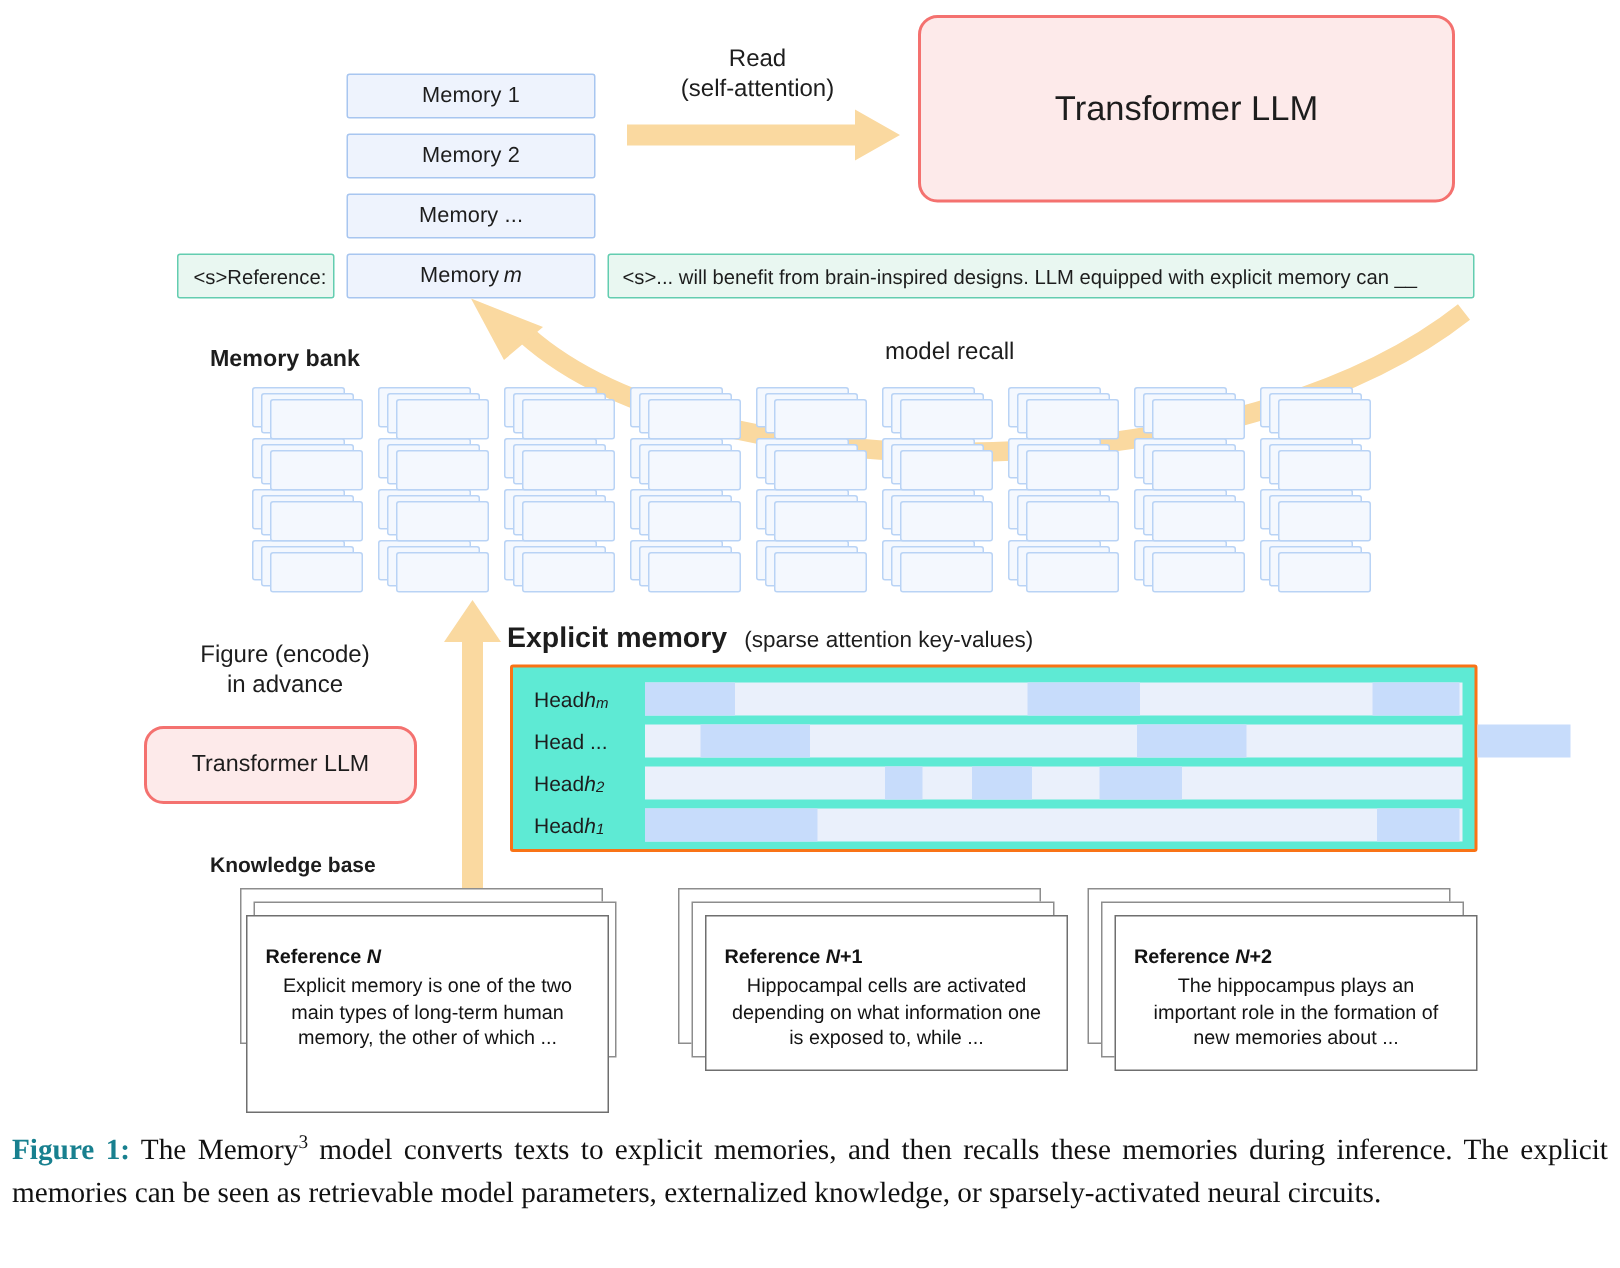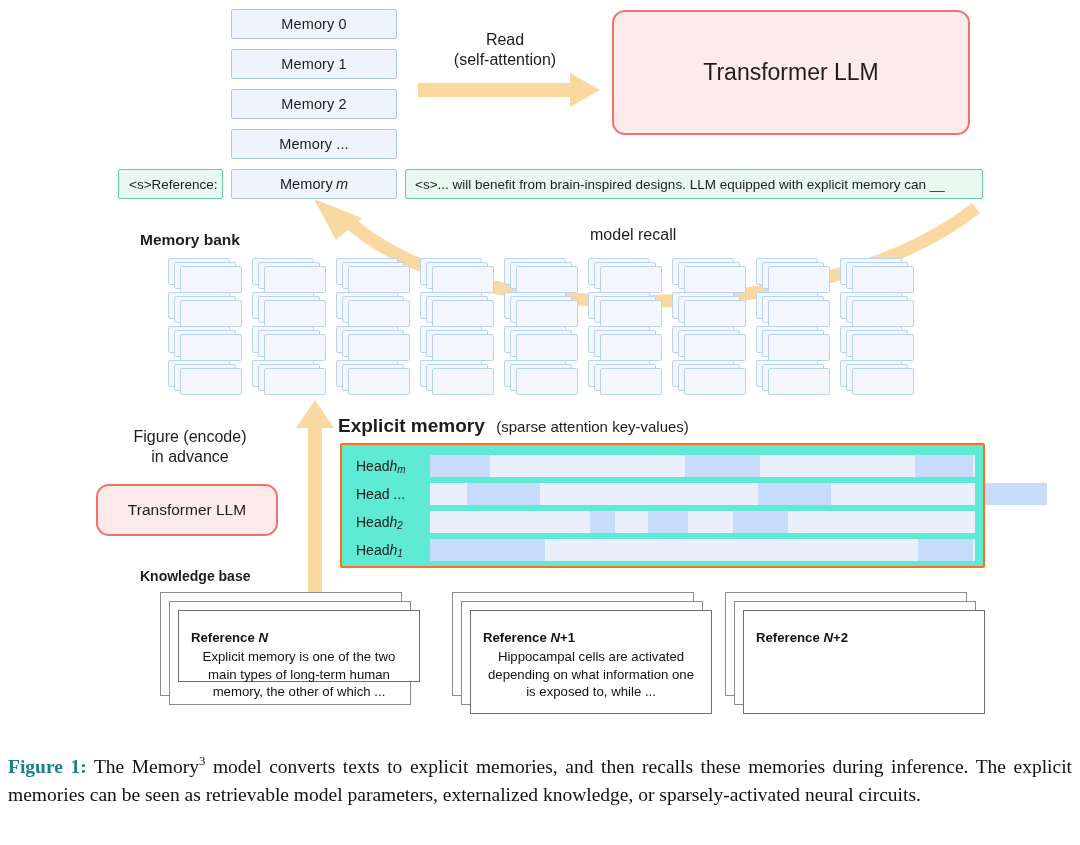--- a/index.html
+++ b/index.html
@@ -92,23 +92,20 @@
   .caption .fignum{color:#18808f;font-weight:bold;}
   .caption sup{font-size:.66em;vertical-align:super;}
 
   svg{overflow:visible;}
 </style>
 </head>
 <body>
 
 <div class="fig">
 
-  <div class="abs mem-box" style="top:9px;">
-    <span>Memory 0</span>
-  </div>
   <div class="abs mem-box" style="top:49px;">
     <span>Memory 1</span>
   </div>
   <div class="abs mem-box" style="top:89px;">
     <span>Memory 2</span>
   </div>
   <div class="abs mem-box" style="top:129px;">
     <span>Memory ...</span>
   </div>
   <div class="abs mem-box" style="top:169px;">
@@ -377,38 +374,39 @@
       <div class="em-cell" style="left: 88px; top: 94px; width: 115px; background: rgb(199, 220, 251);"></div>
       <div class="em-cell" style="left: 576px; top: 94px; width: 55px; background: rgb(199, 220, 251);"></div>
     </div>
 
   <div class="abs lbl lbl-bold" style="left:140px;top:568px;font-size:14px;">Knowledge base</div>
 
   <div class="abs" id="ref-area" style="left:160px;top:592px;width:830px;height:135px;">
       <div class="ref-stack" style="left: 0px; top: 0px;">
         <div class="ref-shadow" style="left: 0px; top: 0px; width: 242px; height: 104px;"></div>
         <div class="ref-shadow" style="left: 9px; top: 9px; width: 242px; height: 104px;"></div>
-        <div class="ref-card" style="left: 18px; top: 18px; width: 242px; height: 72px; padding-left: 12px;">
+        <div class="ref-card" style="left: 4px; top: 18px; width: 242px; height: 132px; padding-left: 12px;">
           <div class="ref-title"><span>Reference </span><em>N</em><span></span></div>
           <div>Explicit memory is one of the two main types of long-term human memory, the other of which ...</div>
         </div>
       </div>
       <div class="ref-stack" style="left: 292px; top: 0px;">
         <div class="ref-shadow" style="left: 0px; top: 0px; width: 242px; height: 104px;"></div>
         <div class="ref-shadow" style="left: 9px; top: 9px; width: 242px; height: 104px;"></div>
         <div class="ref-card" style="left: 18px; top: 18px; width: 242px; height: 104px;">
           <div class="ref-title"><span>Reference </span><em>N</em><span>+1</span></div>
           <div>Hippocampal cells are activated depending on what information one is exposed to, while ...</div>
         </div>
       </div>
       <div class="ref-stack" style="left: 565px; top: 0px;">
         <div class="ref-shadow" style="left: 0px; top: 0px; width: 242px; height: 104px;"></div>
         <div class="ref-shadow" style="left: 9px; top: 9px; width: 242px; height: 104px;"></div>
         <div class="ref-card" style="left: 18px; top: 18px; width: 242px; height: 104px;">
           <div class="ref-title"><span>Reference </span><em>N</em><span>+2</span></div>
+          <div>The hippocampus plays an important role in the formation of new memories about ...</div>
         </div>
       </div>
     </div>
 
   <div class="caption">
     <span class="fignum">Figure 1:</span><span> The Memory</span><sup>3</sup><span> model converts texts to explicit memories, and then recalls these memories during inference. The explicit memories can be seen as retrievable model parameters, externalized knowledge, or sparsely-activated neural circuits.</span>
   </div>
 
 </div>
 

